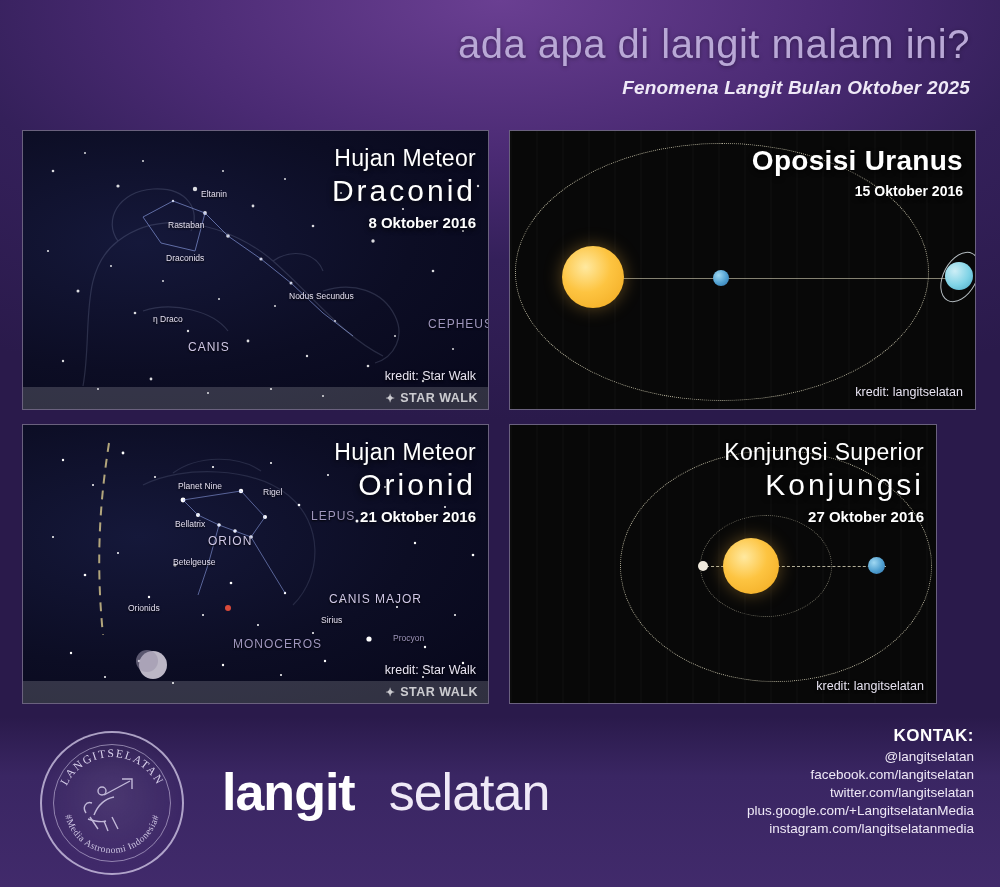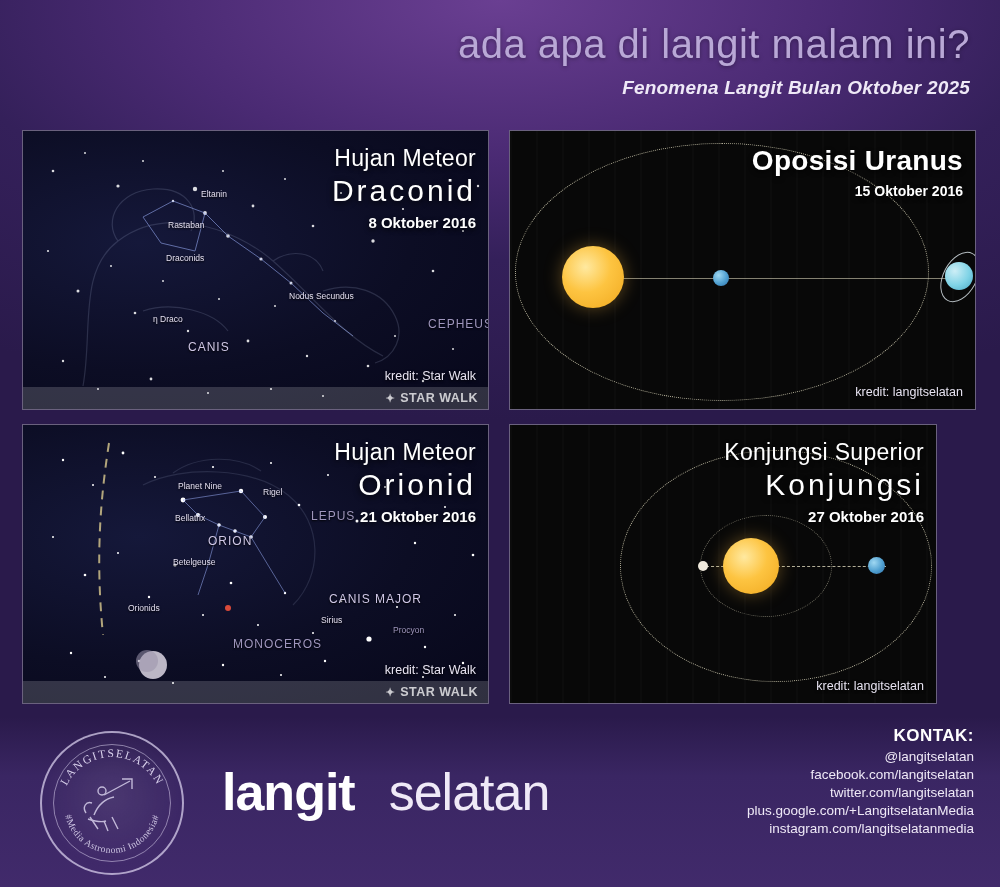--- a/index.html
+++ b/index.html
@@ -271,29 +271,29 @@
         <ellipse cx="130" cy="240" rx="14" ry="14" fill="#cfcad8" opacity="0.9"></ellipse>
         <ellipse cx="124" cy="236" rx="11" ry="11" fill="#9a94ac" opacity="0.55"></ellipse>
         <circle cx="205" cy="183" r="3" fill="#d94a3a"></circle>
         <g stroke="#b9c6e8" stroke-width="1.2" opacity="0.14" fill="none">
           <path d="M120 60 C160 40 230 42 265 70 C300 98 300 150 270 180"></path>
           <path d="M150 48 C175 30 215 30 238 46"></path>
         </g>
       </svg>
       <div class="lbl" style="left:155px;top:56px;">Planet Nine</div>
       <div class="lbl" style="left:240px;top:62px;">Rigel</div>
-      <div class="lbl" style="left:152px;top:88px;">Bellatrix</div>
+      <div class="lbl" style="left:152px;top:94px;">Bellatrix</div>
       <div class="lbl big dim" style="left:288px;top:84px;">LEPUS</div>
       <div class="lbl big" style="left:185px;top:109px;">ORION</div>
       <div class="lbl" style="left:150px;top:132px;">Betelgeuse</div>
       <div class="lbl" style="left:105px;top:178px;">Orionids</div>
       <div class="lbl big" style="left:306px;top:167px;">CANIS MAJOR</div>
       <div class="lbl" style="left:298px;top:190px;">Sirius</div>
       <div class="lbl big dim" style="left:210px;top:212px;">MONOCEROS</div>
-      <div class="lbl dim" style="left:370px;top:200px;">Procyon</div>
+      <div class="lbl dim" style="left:370px;top:208px;">Procyon</div>
     </div>
     <div class="ptitle">
       <div class="l1">Hujan Meteor</div>
       <div class="l2">Orionid</div>
       <div class="l3">21 Oktober 2016</div>
     </div>
     <div class="credit">kredit: Star Walk</div>
     <div class="starwalkbar">
       <span class="star">✦</span>
       <span>STAR WALK</span>

